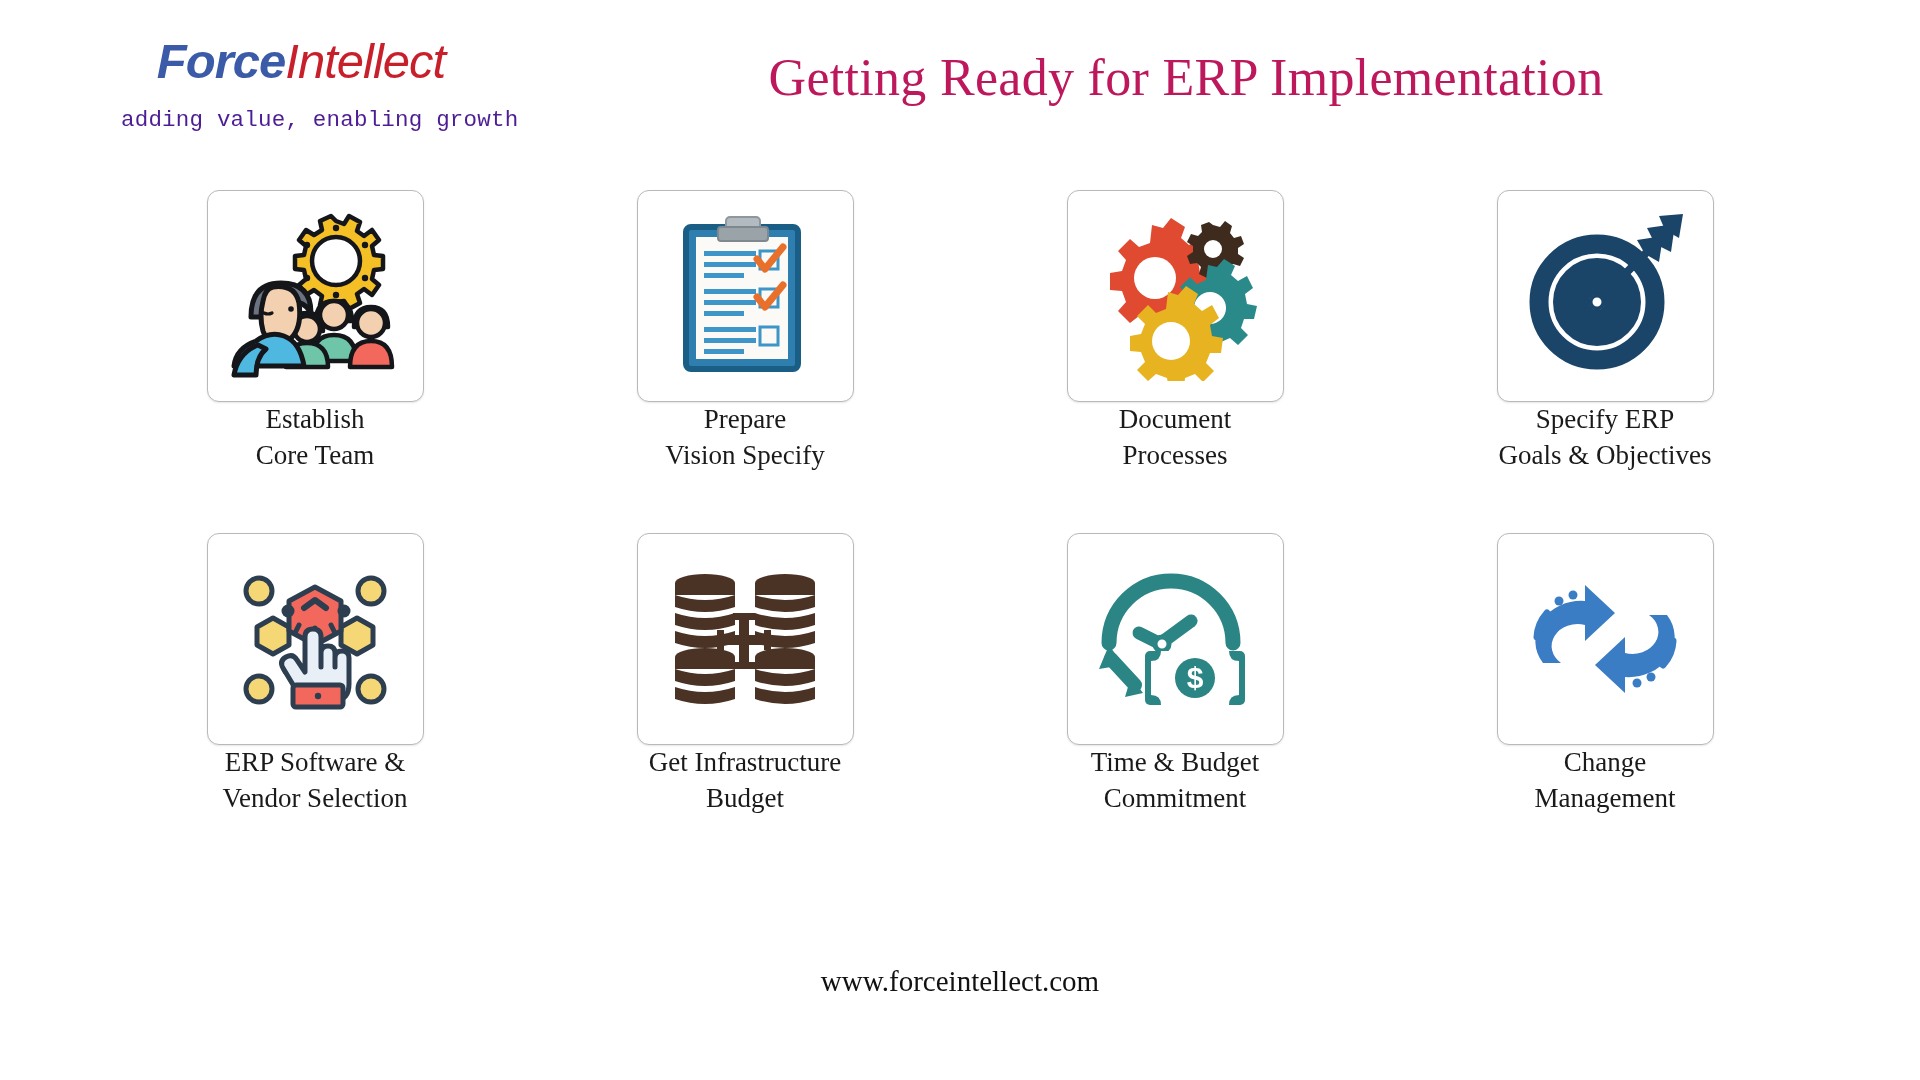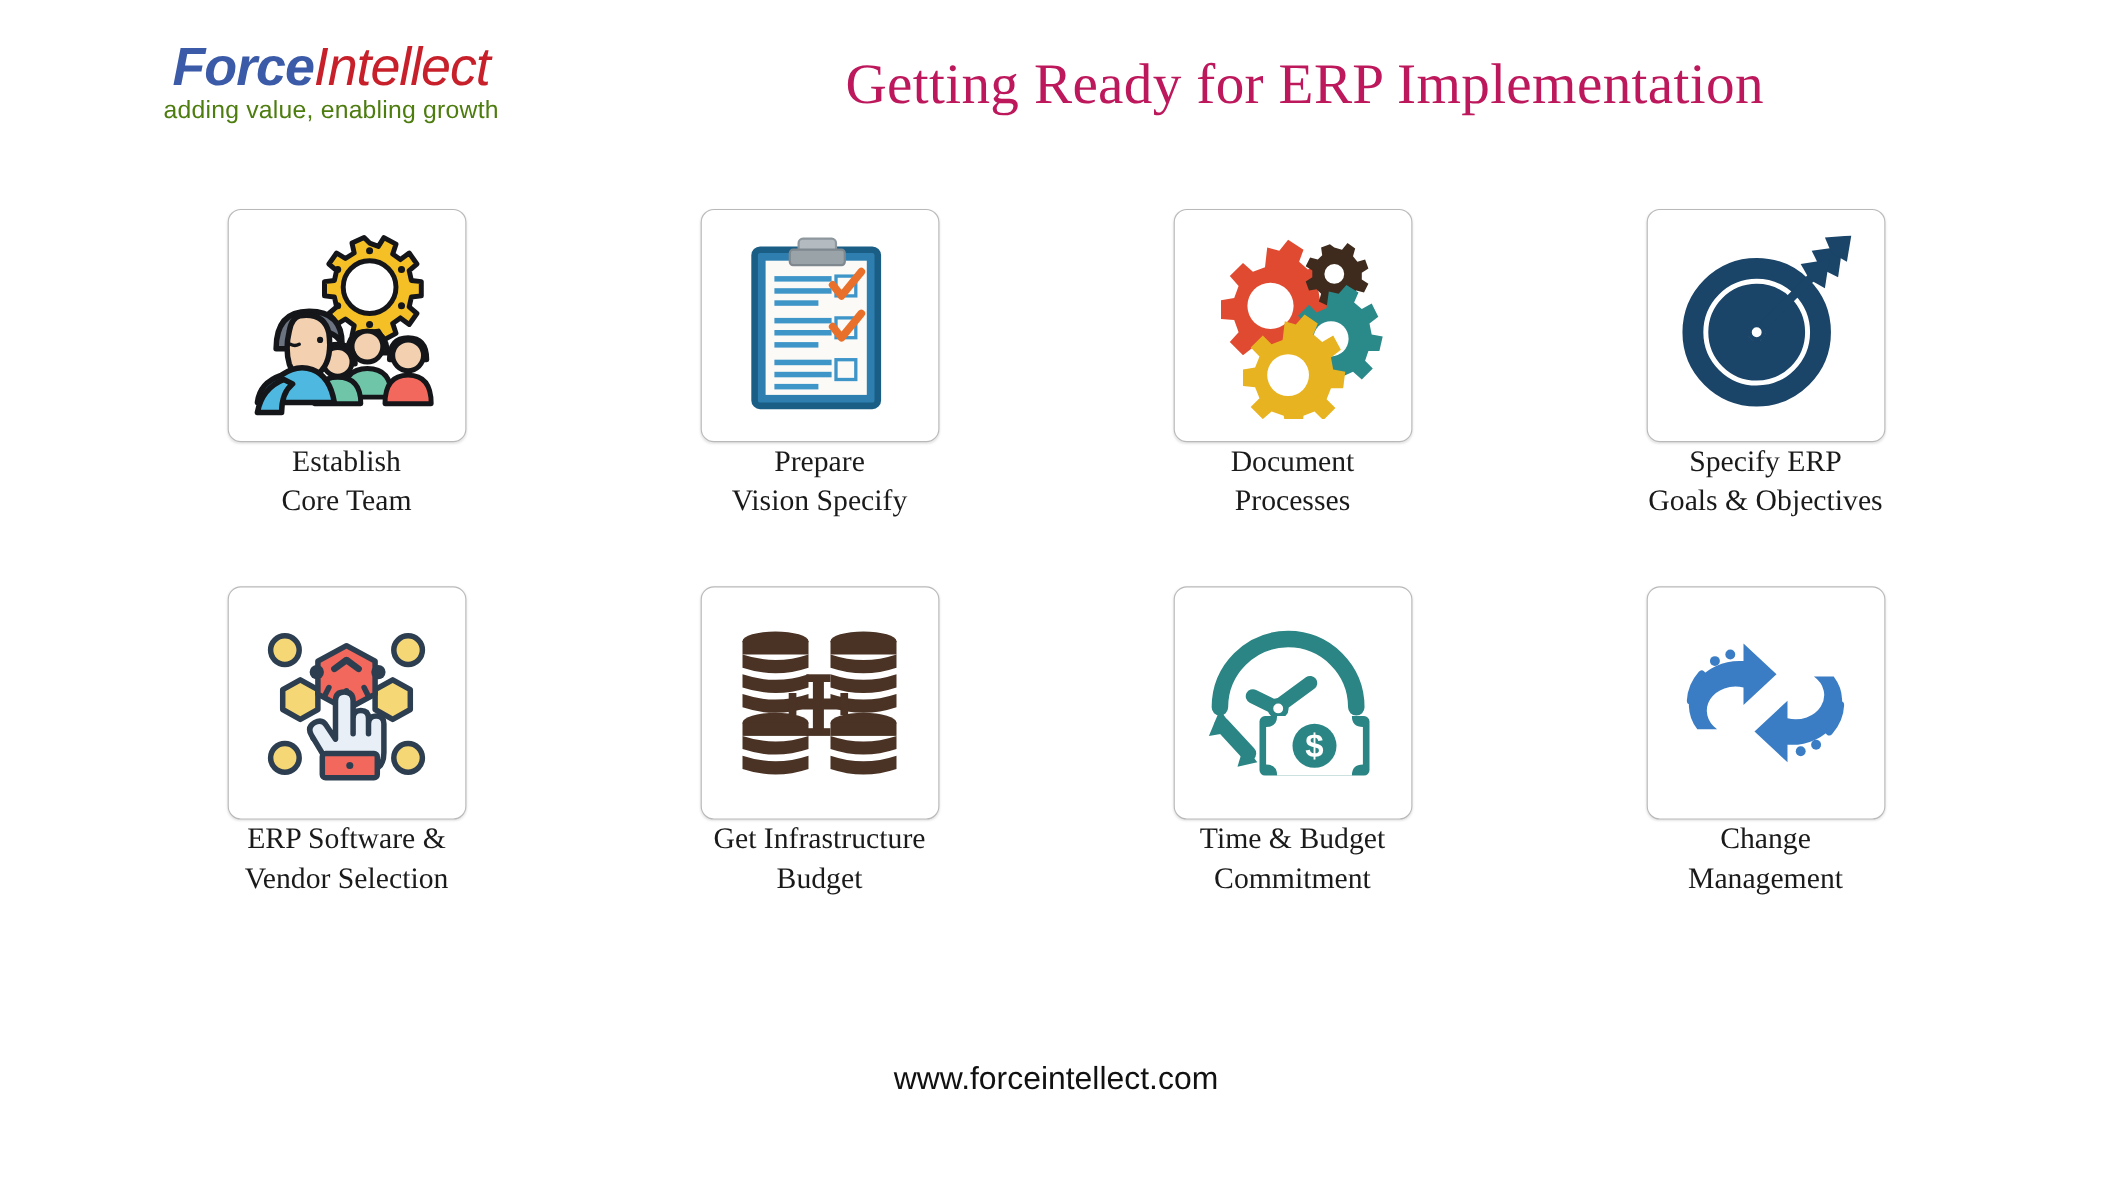--- a/index.html
+++ b/index.html
@@ -45,25 +45,25 @@
   }
   .logo-force {
     color: #3B5BA8;
     font-weight: bold;
   }
   .logo-intellect {
     color: #C8202B;
     font-weight: normal;
   }
   .logo-tagline {
-    font-family: Liberation Sans, sans-serif;
+    font-family: Liberation Mono, monospace;
     font-size: 22.5px;
-    color: #4d7c0f;
+    color: #4c1d95;
     letter-spacing: 0.2px;
-    margin-top: 0;
+    margin-top: 20px;
     white-space: nowrap;
   }
 
   .page-title {
     position: absolute;
     left: 560px;
     top: 48px;
     width: 1220px;
     text-align: center;
     font-family: "Liberation Serif", "DejaVu Serif", serif;
@@ -113,21 +113,21 @@
     white-space: pre-line;
   }
 
   
   .footer {
     position: absolute;
     top: 965px;
     left: 0;
     width: 1920px;
     text-align: center;
-    font-family: Liberation Sans, sans-serif;
+    font-family: Liberation Serif, serif;
     font-size: 29px;
     color: #111111;
   }
 </style>
 </head>
 <body>
 
 <div class="page">
 
   <div class="header">

